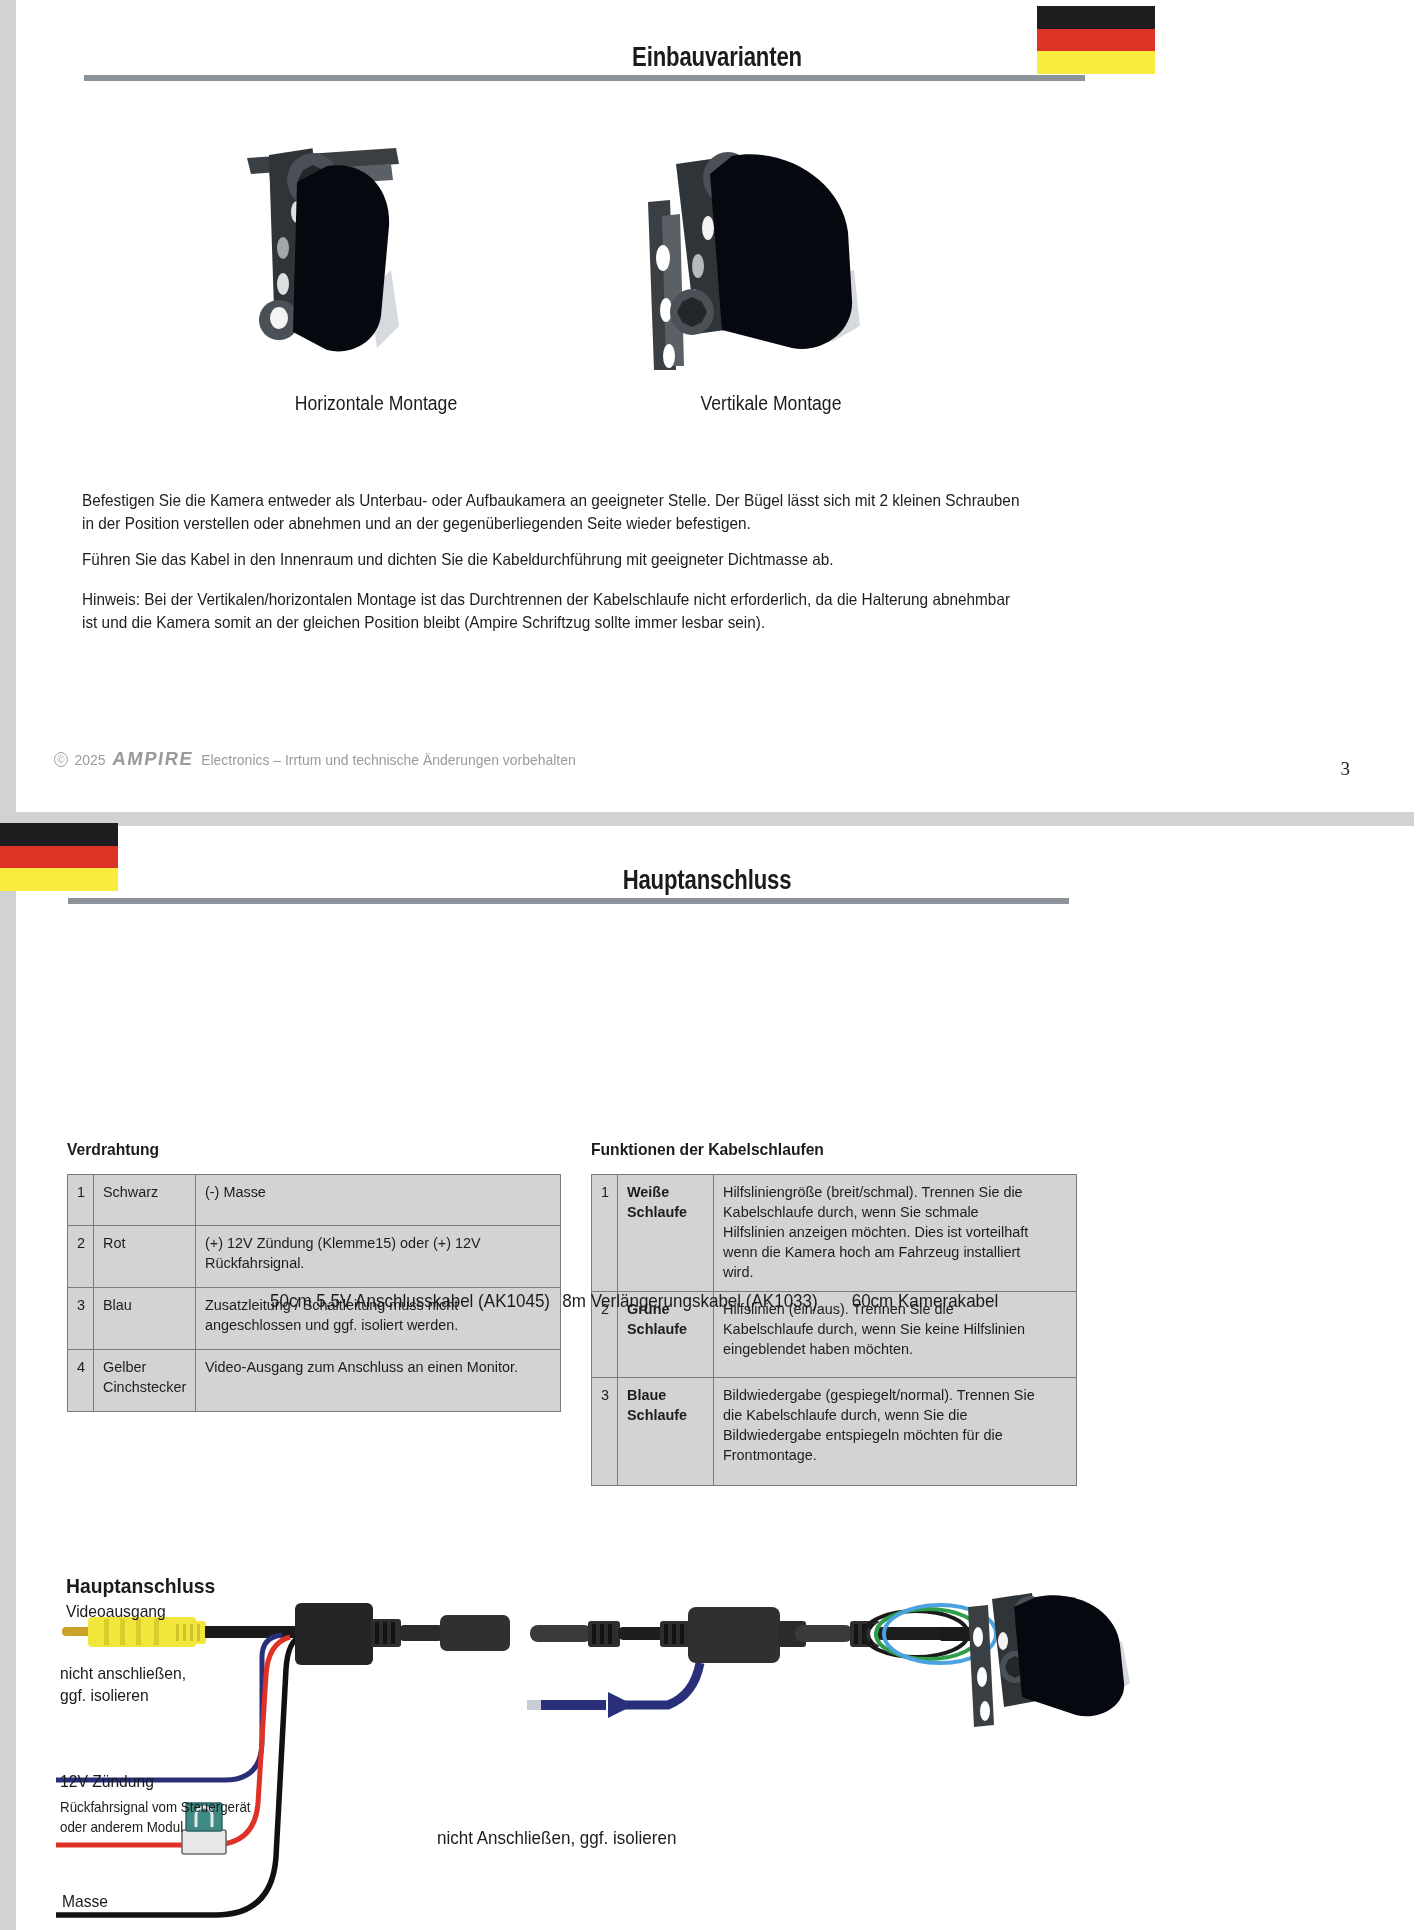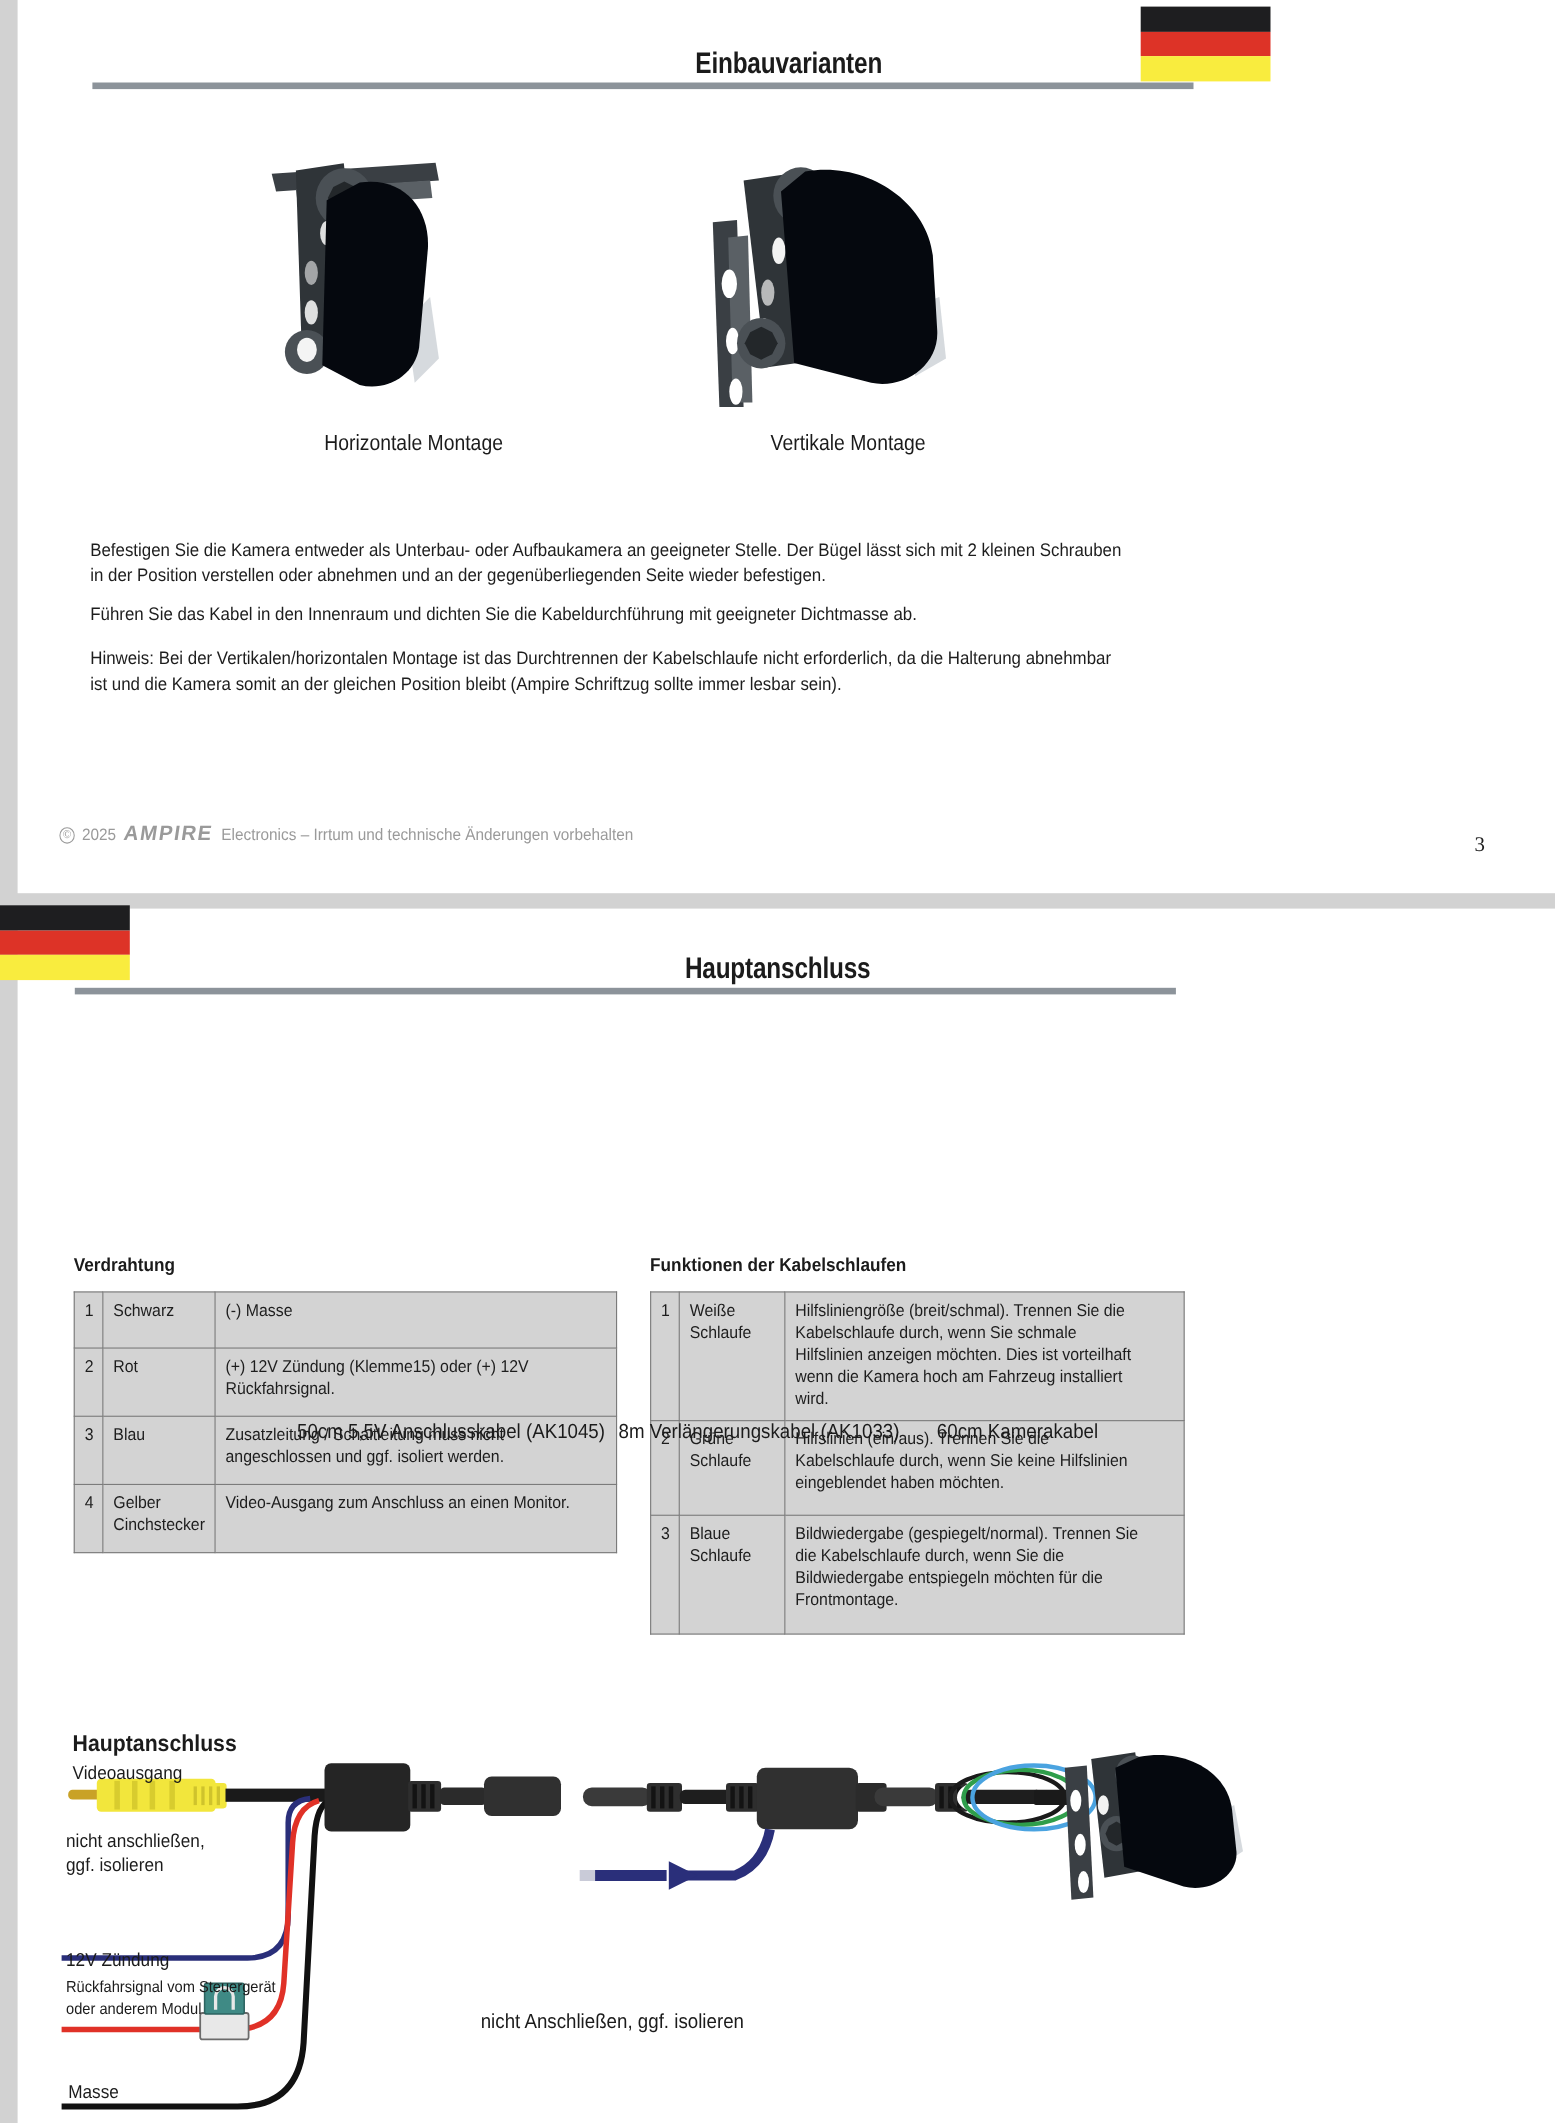--- a/index.html
+++ b/index.html
@@ -164,21 +164,21 @@
 
   #table-verdrahtung { left: 67px; top: 1174px; width: 493px; }
   #table-verdrahtung td.col-name { width: 102px; }
   #table-verdrahtung td.col-desc { width: 365px; }
   #table-verdrahtung tr.r1 td { height: 51px; }
   #table-verdrahtung tr.r2 td { height: 62px; }
   #table-verdrahtung tr.r3 td { height: 62px; }
   #table-verdrahtung tr.r4 td { height: 62px; }
 
   #table-funktionen { left: 591px; top: 1174px; width: 485px; }
-  #table-funktionen td.col-name { width: 96px; }
+  #table-funktionen td.col-name { width: 96px; font-weight: bold; }
   #table-funktionen td.col-desc { width: 363px; }
   #table-funktionen tr.k1 td { height: 108px; }
   #table-funktionen tr.k2 td { height: 86px; }
   #table-funktionen tr.k3 td { height: 108px; }
 
   
   #wiring-diagram {
     position: absolute;
     left: 0; top: 1545px;
     width: 1402px; height: 385px;

